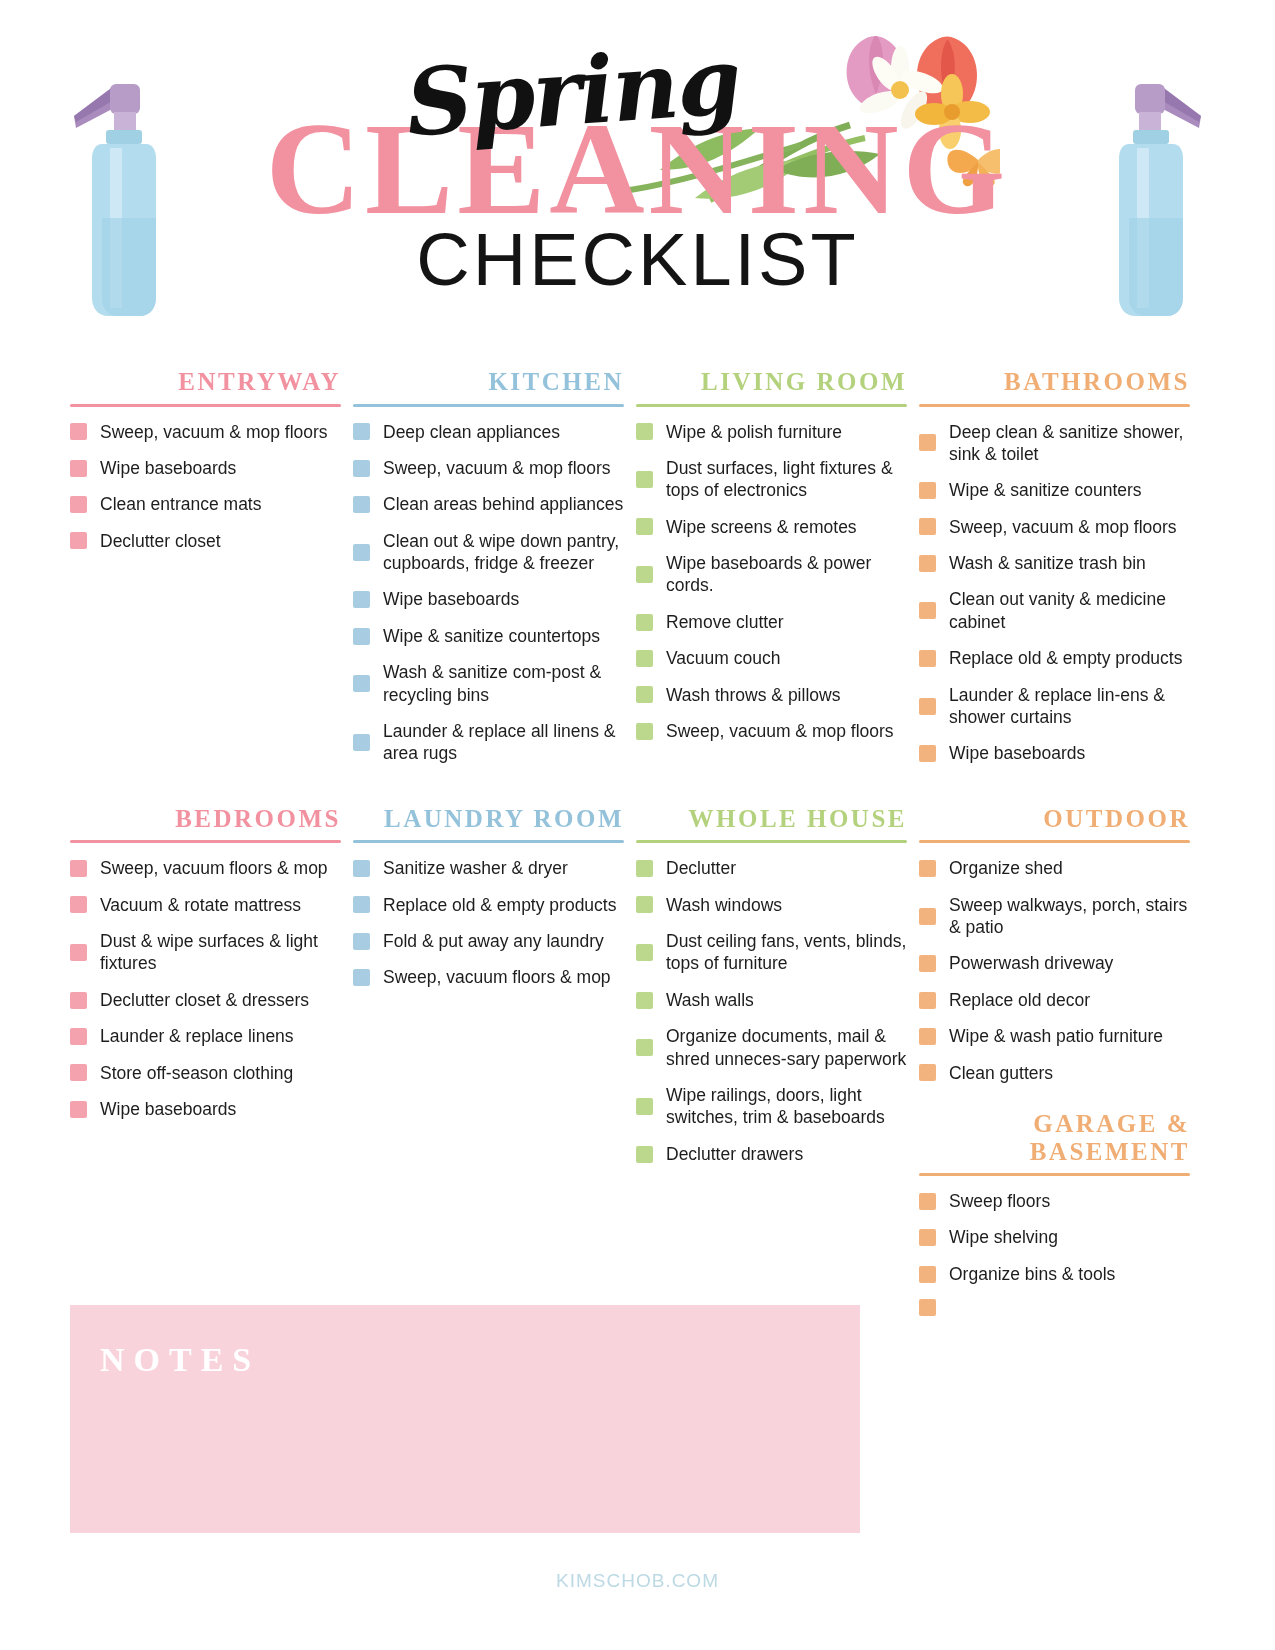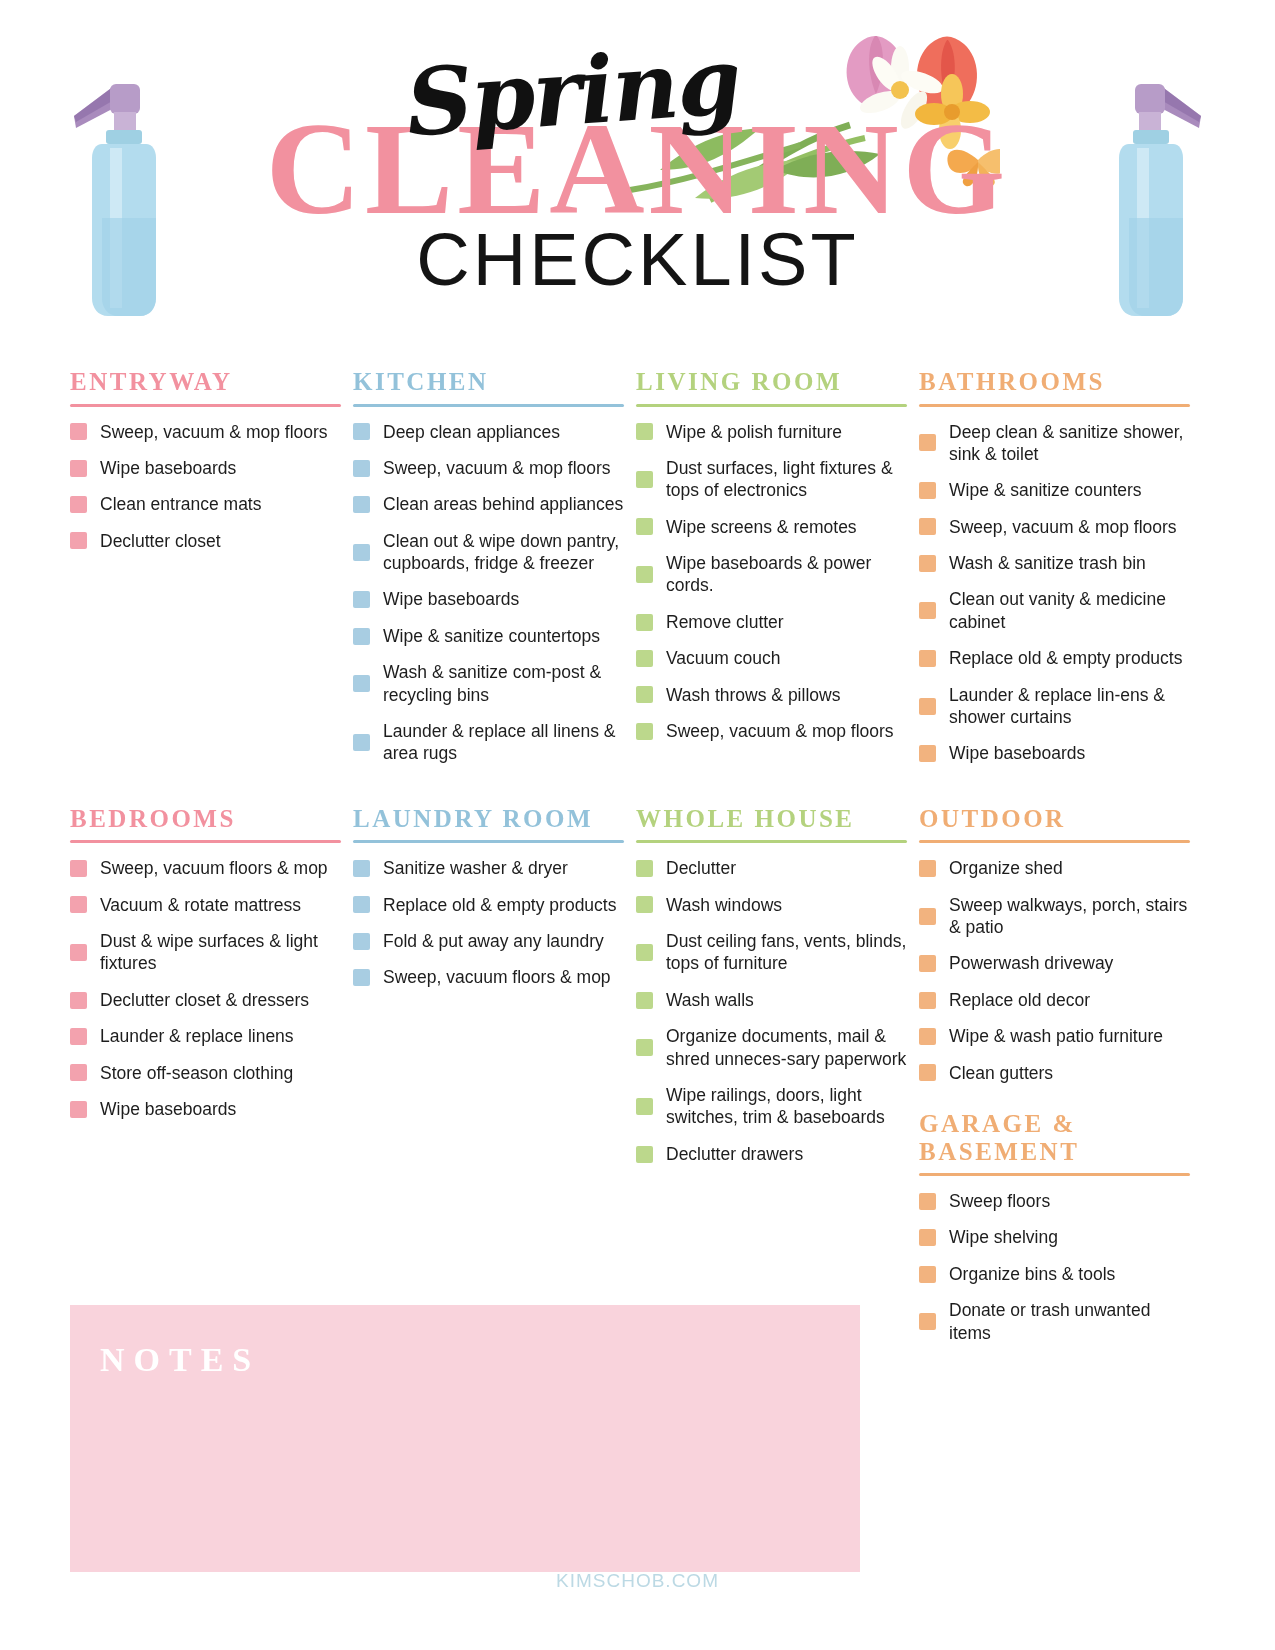--- a/index.html
+++ b/index.html
@@ -98,21 +98,21 @@
   .col {
     width: 283px;
     padding-right: 12px;
     box-sizing: border-box;
   }
   .cat-title {
     font-family: "Liberation Serif", serif;
     font-weight: 700;
     font-size: 25px;
     letter-spacing: 2.5px;
-    text-align: left;
+    text-align: right;
     margin: 0 0 8px 0;
     line-height: 1.1;
   }
   .cat-rule {
     height: 3px;
     border-radius: 2px;
     margin-bottom: 14px;
   }
   ul.items {
     list-style: none;
@@ -155,21 +155,21 @@
 
   
   .sub-block { margin-top: 26px; }
 
   
   .notes {
     position: absolute;
     left: 70px;
     top: 1305px;
     width: 790px;
-    height: 267px;
+    height: 228px;
     background: #f9d3dc;
   }
   .notes-label {
     font-family: "Liberation Serif", serif;
     font-weight: 700;
     font-size: 34px;
     letter-spacing: 9px;
     color: #ffffff;
     padding: 36px 0 0 30px;
   }
@@ -546,21 +546,20 @@
           <li>
               <span class="box b-orange"></span>
               <span class="txt">Wipe shelving</span>
             </li>
           <li>
               <span class="box b-orange"></span>
               <span class="txt">Organize bins &amp; tools</span>
             </li>
           <li>
               <span class="box b-orange"></span>
-              <span class="txt">Donate or trash unwanted items</span>
             </li>
         </ul>
       </div>
     </div>
   </div>
 </div>
 
 <div class="notes">
   <div class="notes-label">NOTES</div>
 </div>

